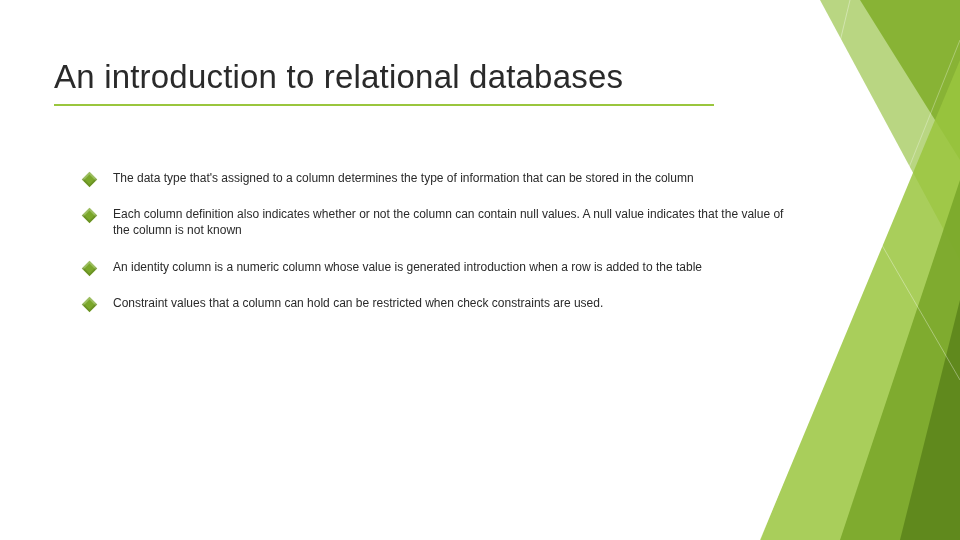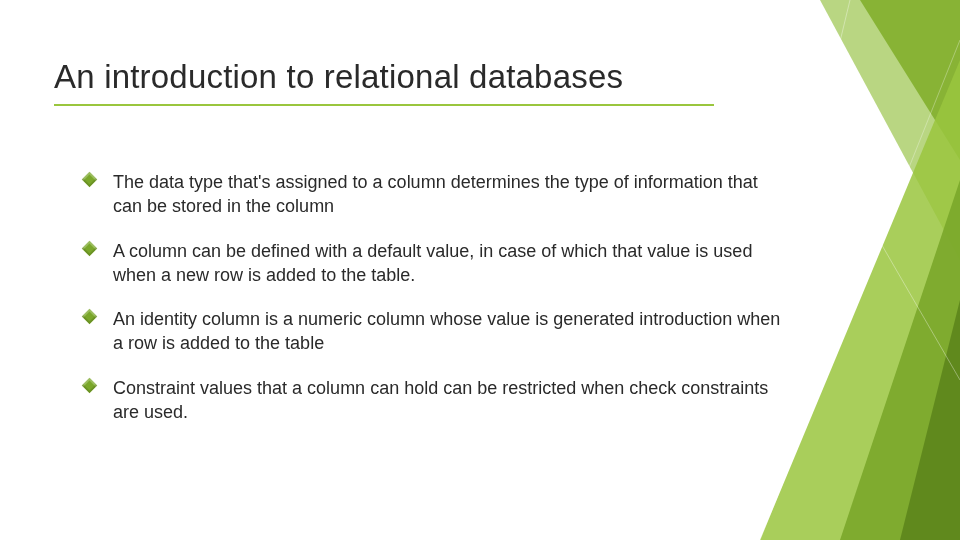--- a/index.html
+++ b/index.html
@@ -44,21 +44,21 @@
   .body {
     position: absolute;
     top: 170px;
     left: 84px;
     width: 700px;
   }
   .item {
     display: flex;
     align-items: flex-start;
     margin-bottom: 20px;
-    font-size: 18px;
+    font-size: 12px;
     line-height: 1.35;
     color: #2a2a2a;
   }
   .bullet {
     flex: 0 0 auto;
     width: 11px;
     height: 11px;
     margin-top: 4px;
     margin-right: 18px;
     transform: rotate(45deg);
@@ -88,21 +88,21 @@
   <h1 class="title">An introduction to relational databases</h1>
   <div class="title-rule"></div>
 
   <div class="body">
     <div class="item">
       <span class="bullet"></span>
       <span class="text">The data type that's assigned to a column determines the type of information that can be stored in the column</span>
     </div>
     <div class="item">
       <span class="bullet"></span>
-      <span class="text">A column can be defined with a default value, in case of which that value is used when a new row is added to the table.</span>
+      <span class="text">Each column definition also indicates whether or not the column can contain null values. A null value indicates that the value of the column is not known</span>
     </div>
     <div class="item">
       <span class="bullet"></span>
       <span class="text">An identity column is a numeric column whose value is generated introduction when a row is added to the table</span>
     </div>
     <div class="item">
       <span class="bullet"></span>
       <span class="text">Constraint values that a column can hold can be restricted when check constraints are used.</span>
     </div>
   </div>

